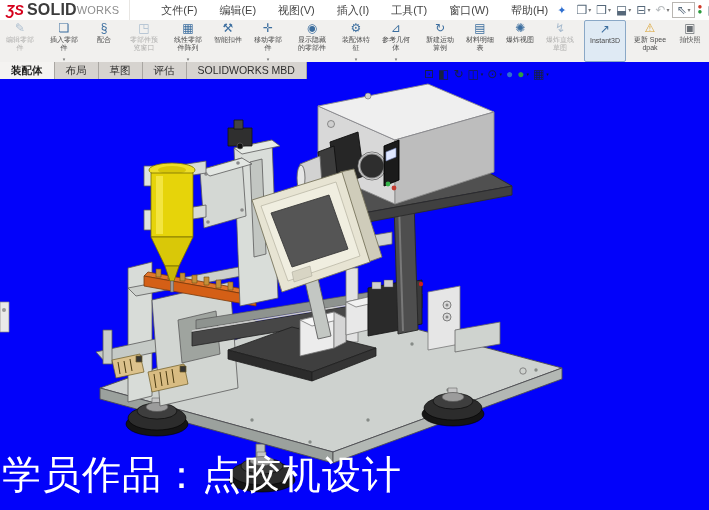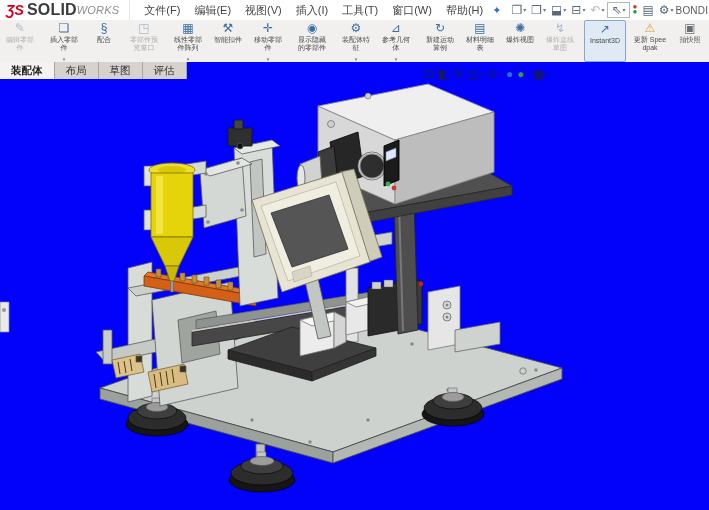--- a/index.html
+++ b/index.html
@@ -6,22 +6,22 @@
   .app{position:relative;width:709px;height:510px;overflow:hidden;
        font-family:"Liberation Sans","DejaVu Sans",sans-serif;background:#f1f0ee;
        -webkit-user-select:none;user-select:none;}
   
   .menubar{position:absolute;left:0;top:0;width:709px;height:20px;background:#ffffff;
            border-bottom:1px solid #e3e1de;display:flex;align-items:center;font-size:11px;color:#333;}
   .logo{display:flex;align-items:baseline;padding:0 10px 0 6px;height:28px;align-items:center;
         border-right:1px solid #e8e6e3;background:#fff;text-align:center;}
   .logo .mark{color:#d6001c;font-weight:bold;font-style:italic;font-size:14px;margin-right:3px;}
   .logo .bold{font-weight:bold;color:#3c3c3c;font-size:16px;letter-spacing:.2px;}
-  .logo .light{color:#8d8d8d;font-size:11px;letter-spacing:.2px;font-style:italic;}
-  .menus{display:flex;gap:0;margin-left:7px;}
+  .logo .light{color:#8d8d8d;font-size:11px;letter-spacing:.2px;}
+  .menus{display:flex;gap:8px;margin-left:24px;}
   .menu-item{padding:3px 7px;cursor:default;white-space:nowrap;color:#444;}
   .pin{color:#2f6fd0;font-size:11px;margin:0 6px 0 2px;}
   .qa{display:flex;align-items:center;gap:1px;margin-left:2px;}
   .qa-item{display:flex;align-items:center;padding:1px 2px;color:#56687a;font-size:12px;line-height:12px;}
   .qa-item .caret{font-size:6px;color:#777;margin-left:1px;}
   .qa-item.dim{color:#b6babd;}
   .qa-item.boxed{border:1px solid #b9b6b2;background:#fff;padding:1px 3px;}
   .qa-item.traffic{color:#2a9a3c;text-shadow:0 -5px 0 #cf3a2a;font-size:8px;padding-top:5px;}
   .doc-title{margin-left:auto;margin-right:8px;font-size:10px;color:#5a5a5a;letter-spacing:.2px;white-space:nowrap;}
   
@@ -401,20 +401,21 @@
         <rect x="0" y="302" width="9" height="30" fill="#e9e9e9" stroke="#888" stroke-width="0.7"></rect>
         <circle cx="4" cy="310" r="2" fill="#999" stroke="none"></circle>
       </g>
     </svg>
 
     <div class="tabstrip">
       <span class="tab active">装配体</span>
       <span class="tab">布局</span>
       <span class="tab">草图</span>
       <span class="tab">评估</span>
+      <span class="tab">SOLIDWORKS MBD</span>
     </div>
 
     <div class="headsup">
       <span class="hu-item">
           <span>⊡</span>
         </span>
       <span class="hu-item">
           <span>◧</span>
         </span>
       <span class="hu-item">
@@ -434,15 +435,16 @@
       <span class="hu-item sphere-green">
           <span>●</span>
           <span class="caret">▾</span>
         </span>
       <span class="hu-item">
           <span>▦</span>
           <span class="caret">▾</span>
         </span>
     </div>
 
+    <div class="caption">学员作品：点胶机设计</div>
   </div>
 
 </div>
 
 </body></html>

